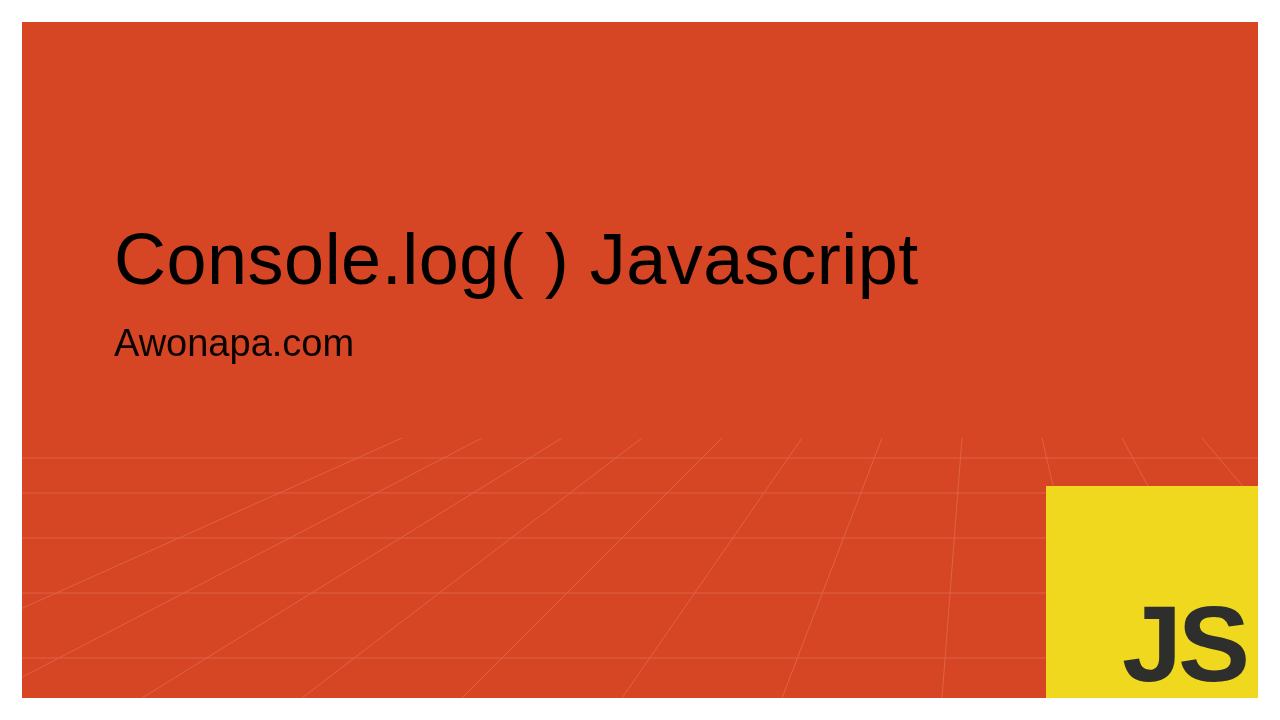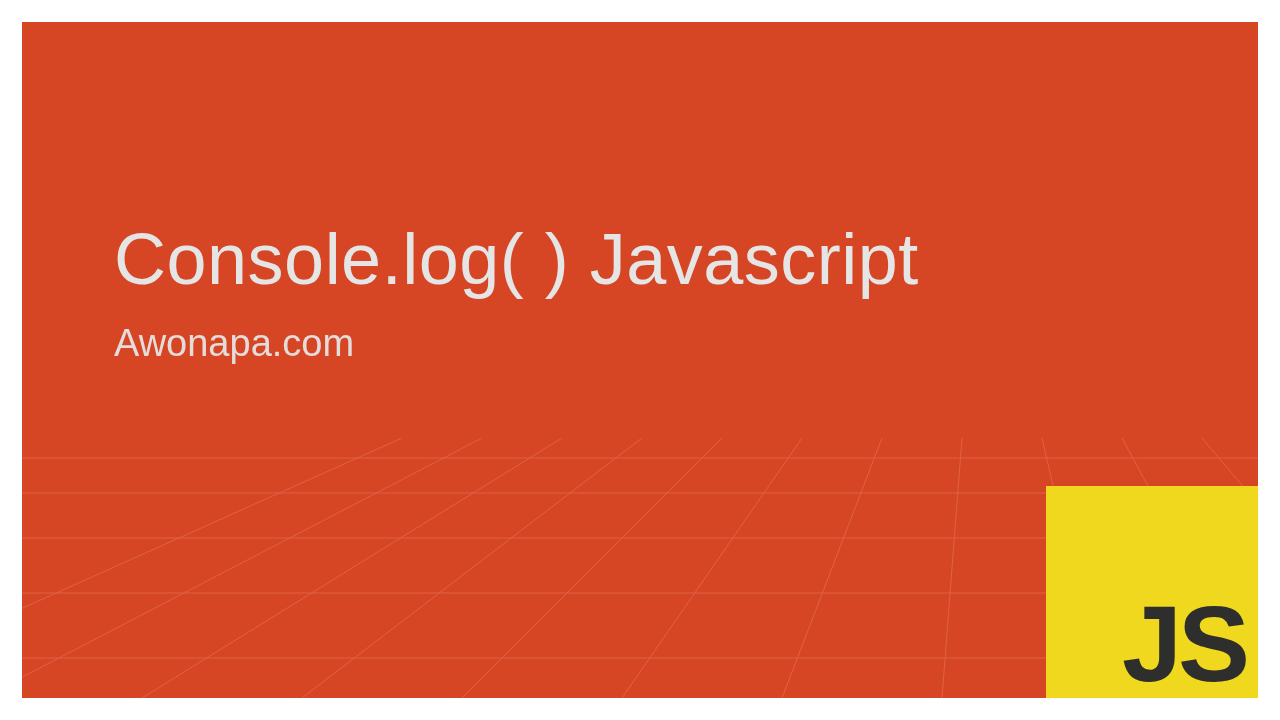--- a/index.html
+++ b/index.html
@@ -14,21 +14,21 @@
     position: absolute;
     left: 0; right: 0; bottom: 0;
     width: 100%;
     height: 260px;
     pointer-events: none;
   }
   .title-block {
     position: absolute;
     left: 92px;
     top: 200px;
-    color: #e5e5e5;
+    color: #000000;
     font-family: "Segoe UI Light", "Segoe UI", "Helvetica Neue", Arial, sans-serif;
   }
   .title {
     font-size: 72px;
     font-weight: 300;
     letter-spacing: 0.5px;
     line-height: 1.05;
   }
   .subtitle {
     margin-top: 24px;

